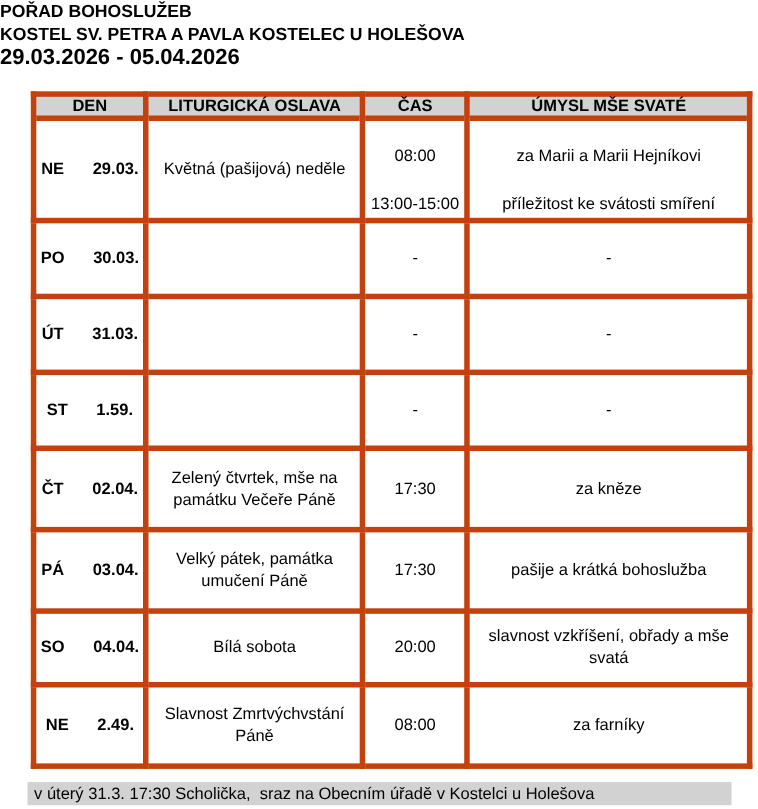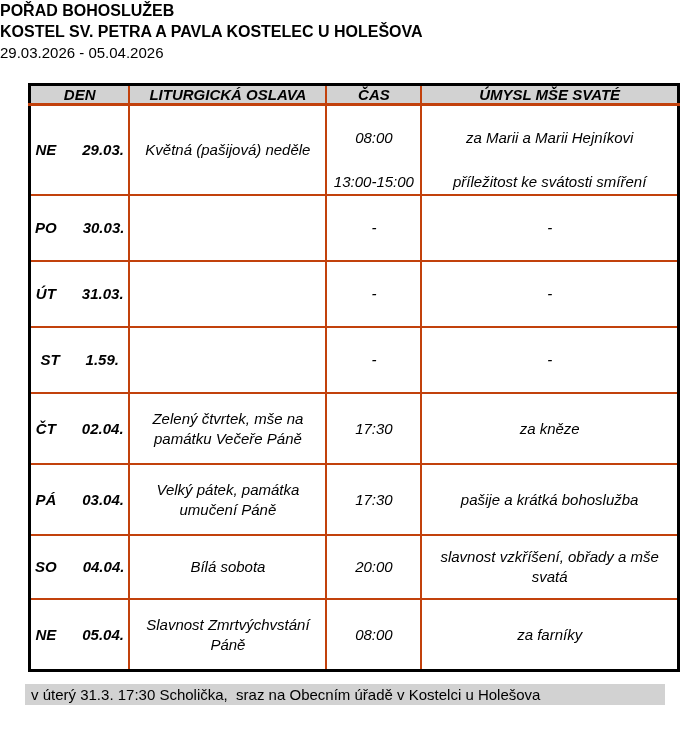--- a/index.html
+++ b/index.html
@@ -5,29 +5,29 @@
   html, body { margin: 0; padding: 0; }
   body {
     width: 689px; height: 735px;
     background: #ffffff;
     font-family: "Liberation Sans", sans-serif;
     color: #000;
     overflow: hidden;
   }
   .titles { }
   .title-line { font-size: 16px; font-weight: bold; line-height: 21px; }
-  .date-line  { font-size: 15px; font-weight: normal; line-height: 21px; }
+  .date-line  { font-size: 20px; font-weight: bold; line-height: 21px; }
 
   table.schedule {
     border-collapse: collapse;
     table-layout: fixed;
     margin: 20px 0 0 28px;
     border: 3px solid #000;
   }
-  table.schedule th, table.schedule td { border: 2px solid #c2410c; font-style: italic; }
+  table.schedule th, table.schedule td { border: 5px solid #c2410c; }
   table.schedule th {
     background: #d2d2d2;
     font-size: 15px; font-weight: bold;
     height: 16px; padding: 0;
     border-bottom-width: 3px;
   }
   table.schedule td {
     font-size: 15px; line-height: 20px;
     text-align: center; vertical-align: middle;
     padding: 0 4px;
@@ -188,21 +188,21 @@
       </td>
       <td class="celebration">Bílá sobota</td>
       <td>20:00</td>
       <td class="intention">slavnost vzkříšení, obřady a mše svatá</td>
     </tr>
 
     <tr class="rh7">
       <td class="day">
         <span class="daywrap">
           <span>NE</span>
-            <span>05.04.</span>
+            <span>2.49.</span>
         </span>
       </td>
       <td class="celebration">Slavnost Zmrtvýchvstání Páně</td>
       <td>08:00</td>
       <td class="intention">za farníky</td>
     </tr>
 
   </tbody>
 </table>
 

